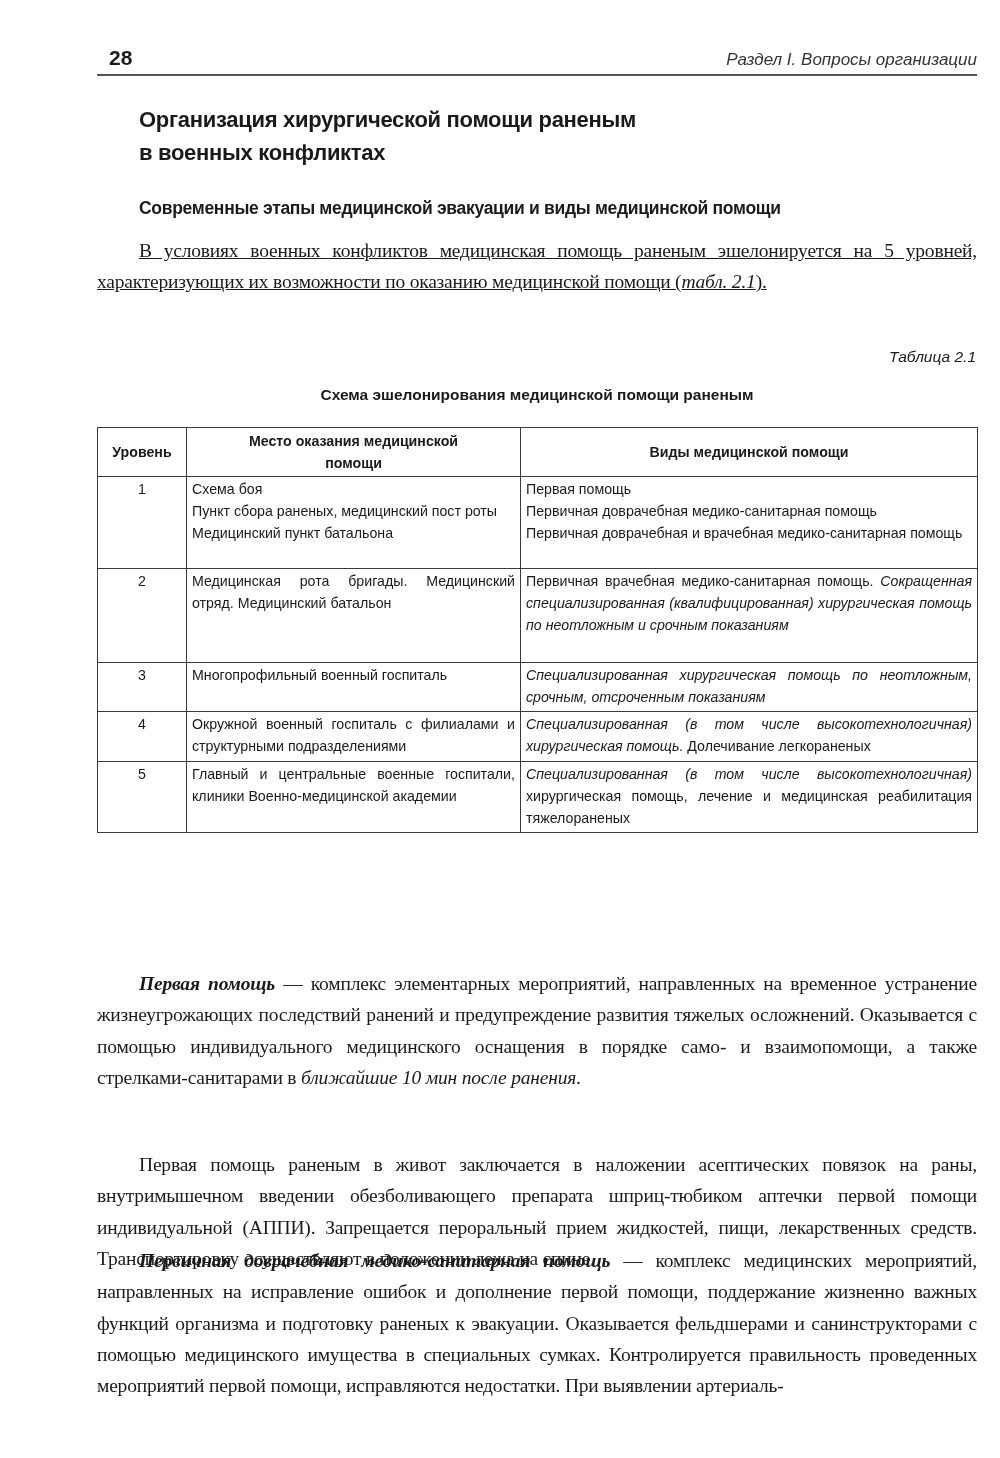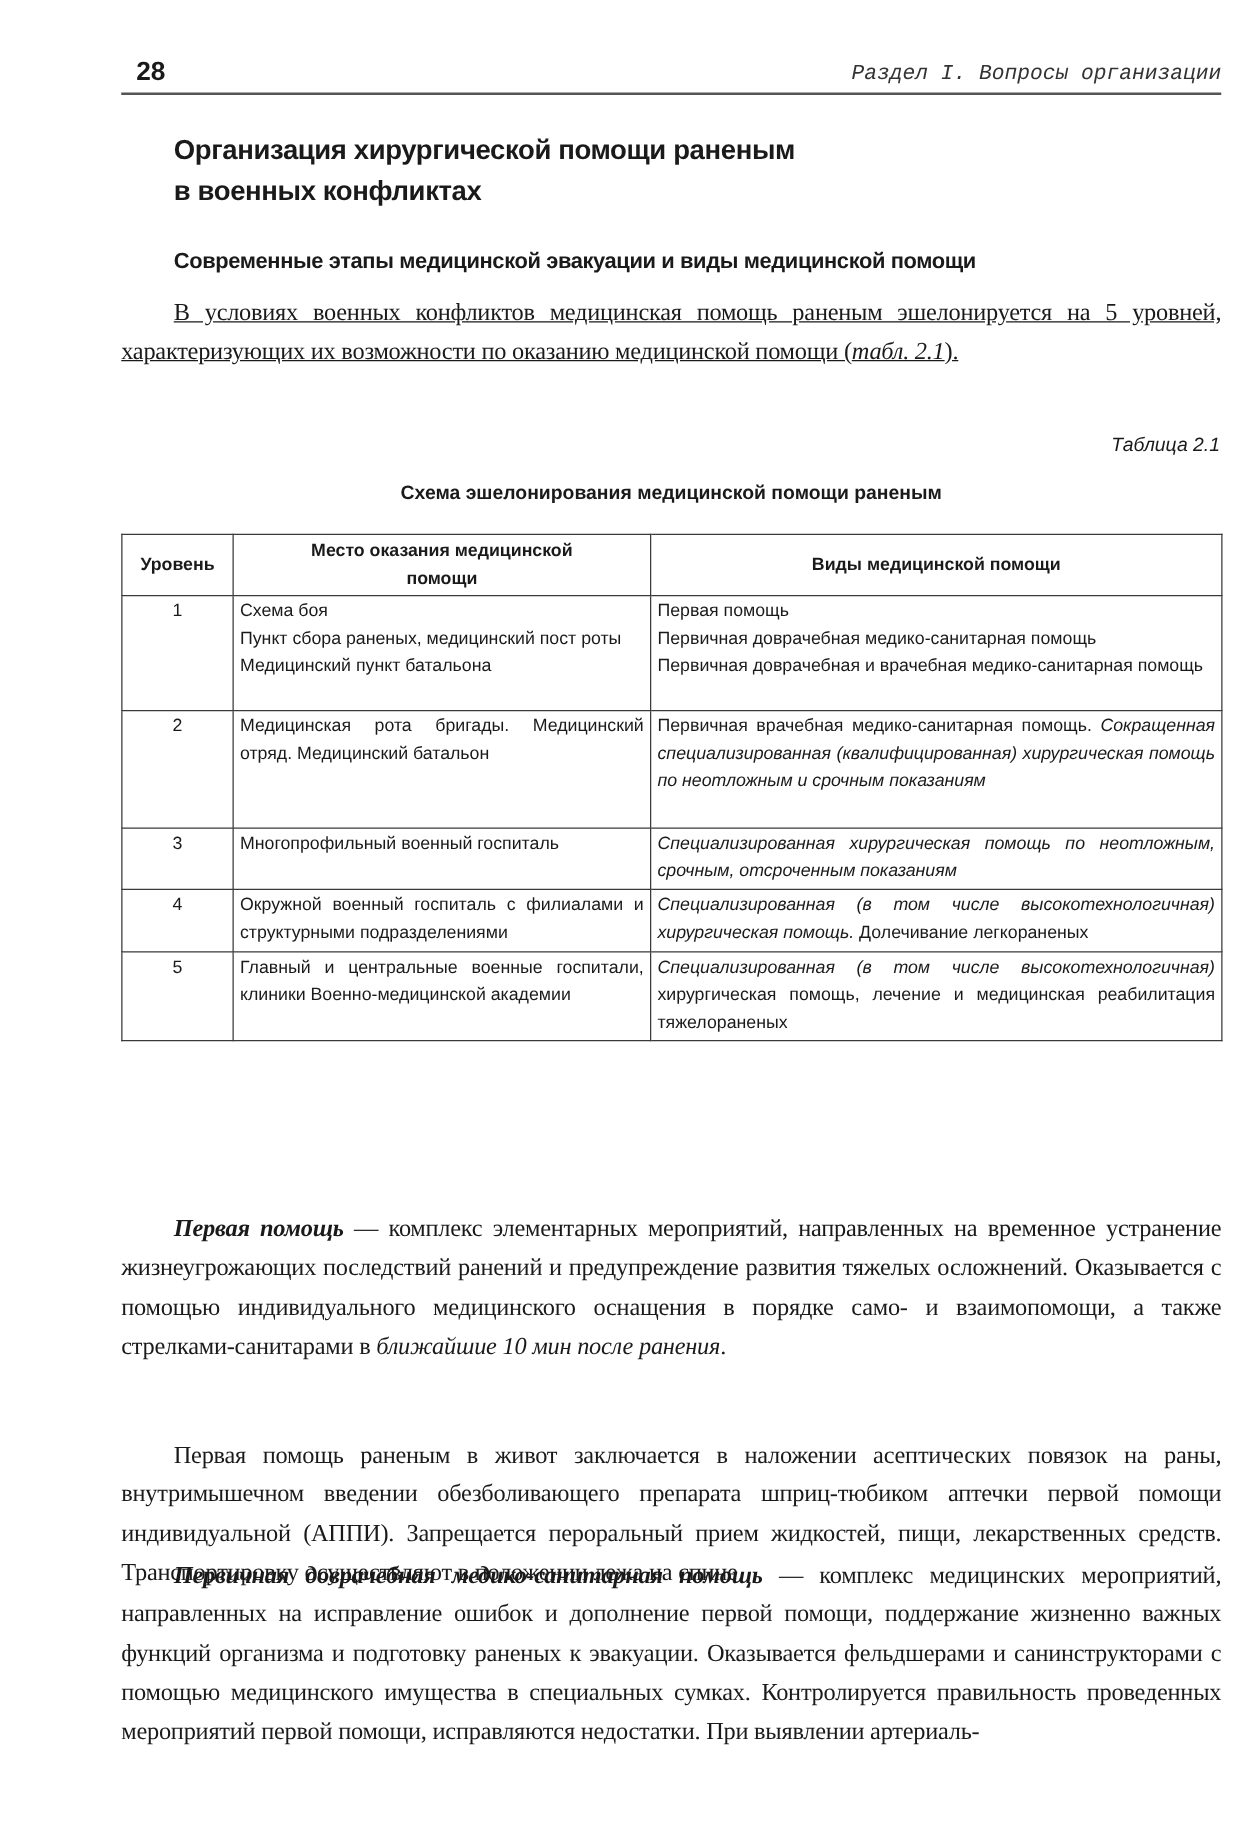--- a/index.html
+++ b/index.html
@@ -16,21 +16,21 @@
   .running-head {
     position: absolute; left: 97px; top: 44px; width: 880px; height: 30px;
     border-bottom: 2px solid #555;
   }
   .page-number {
     position: absolute; left: 0; top: 2px;
     font-family: "Liberation Sans", sans-serif; font-weight: bold; font-size: 21px; margin-left: 12px;
   }
   .section-name {
     position: absolute; right: 0; top: 6px;
-    font-family: Liberation Mono, monospace; font-style: italic; font-size: 17px; color: #333; margin-left: 24px;
+    font-family: Liberation Sans, sans-serif; font-style: italic; font-size: 17px; color: #333; margin-left: 24px;
   }
 
   .h1 {
     position: absolute; left: 139px; top: 103px; width: 760px;
     font-family: "Liberation Sans", sans-serif; font-weight: bold; font-size: 22px; line-height: 33px;
     letter-spacing: -0.3px;
   }
   .h2 {
     position: absolute; left: 139px; top: 194px; width: 840px;
     font-family: "Liberation Sans", sans-serif; font-weight: bold; font-size: 17.5px; line-height: 28px;

